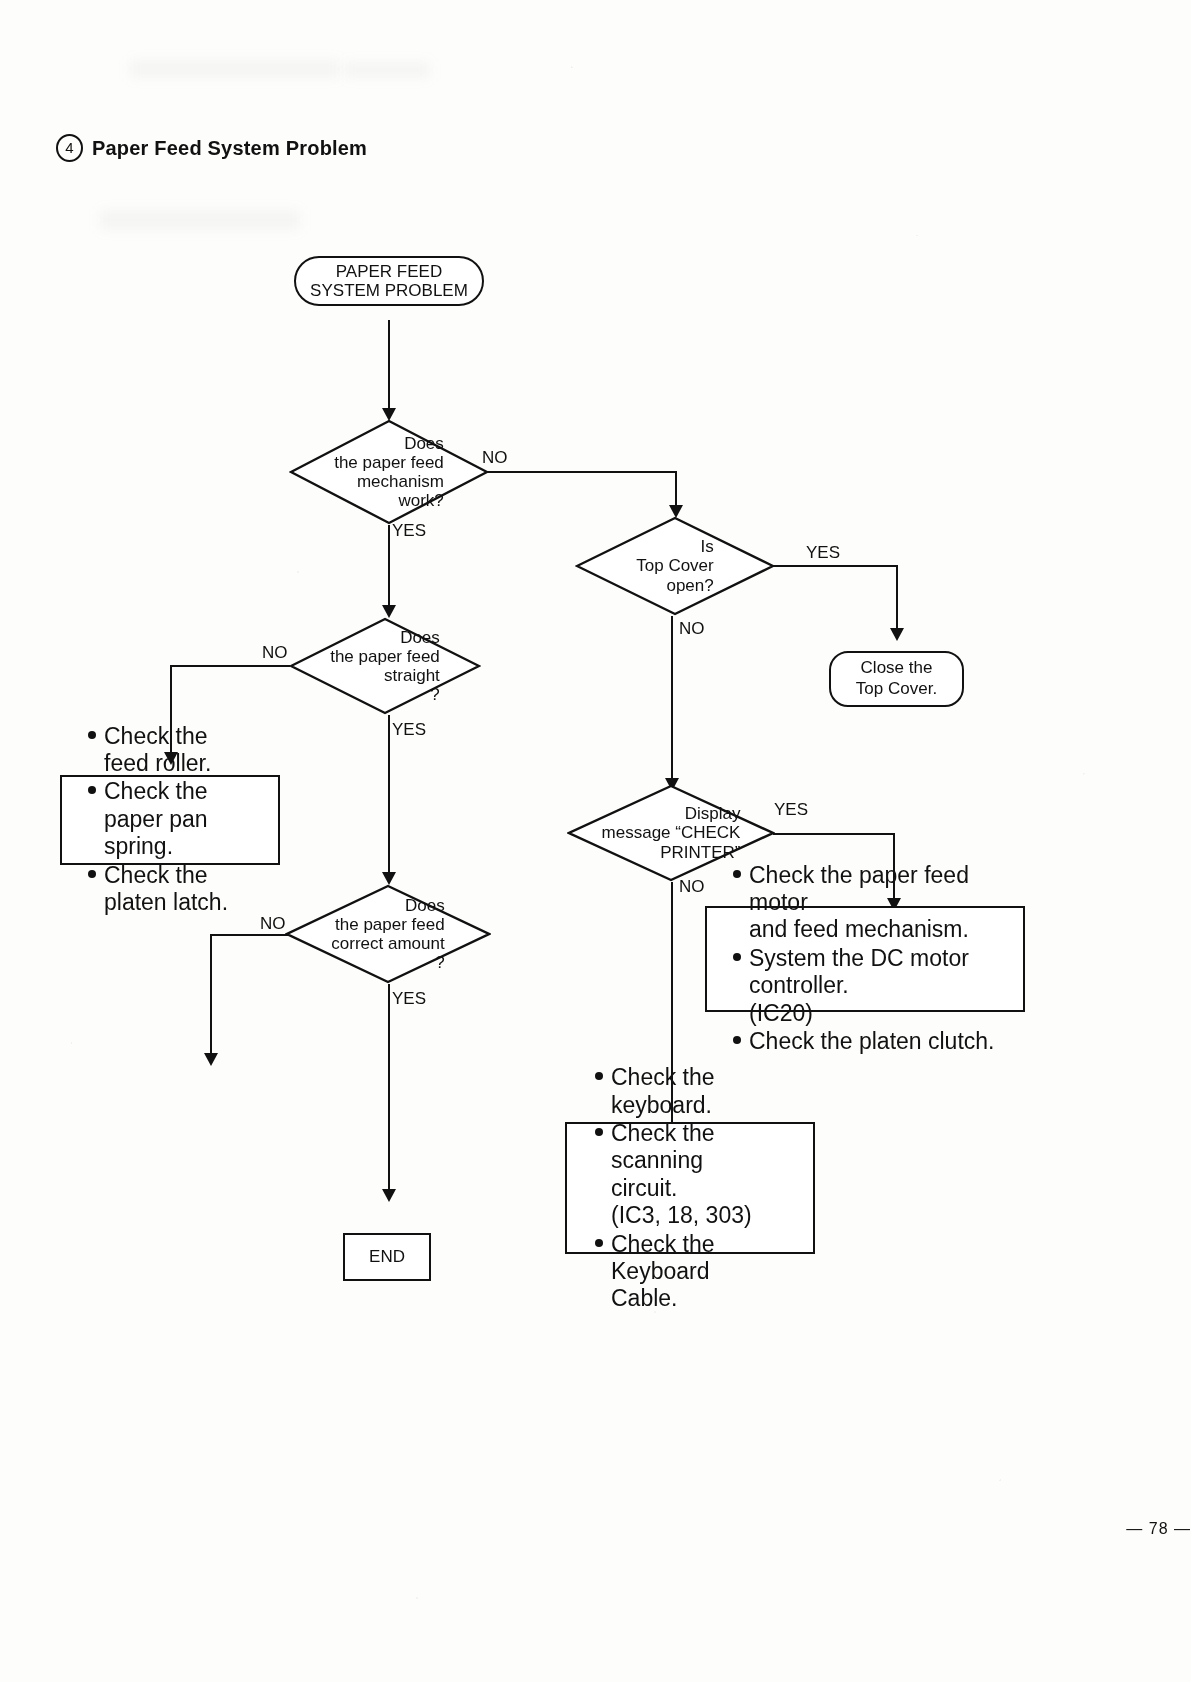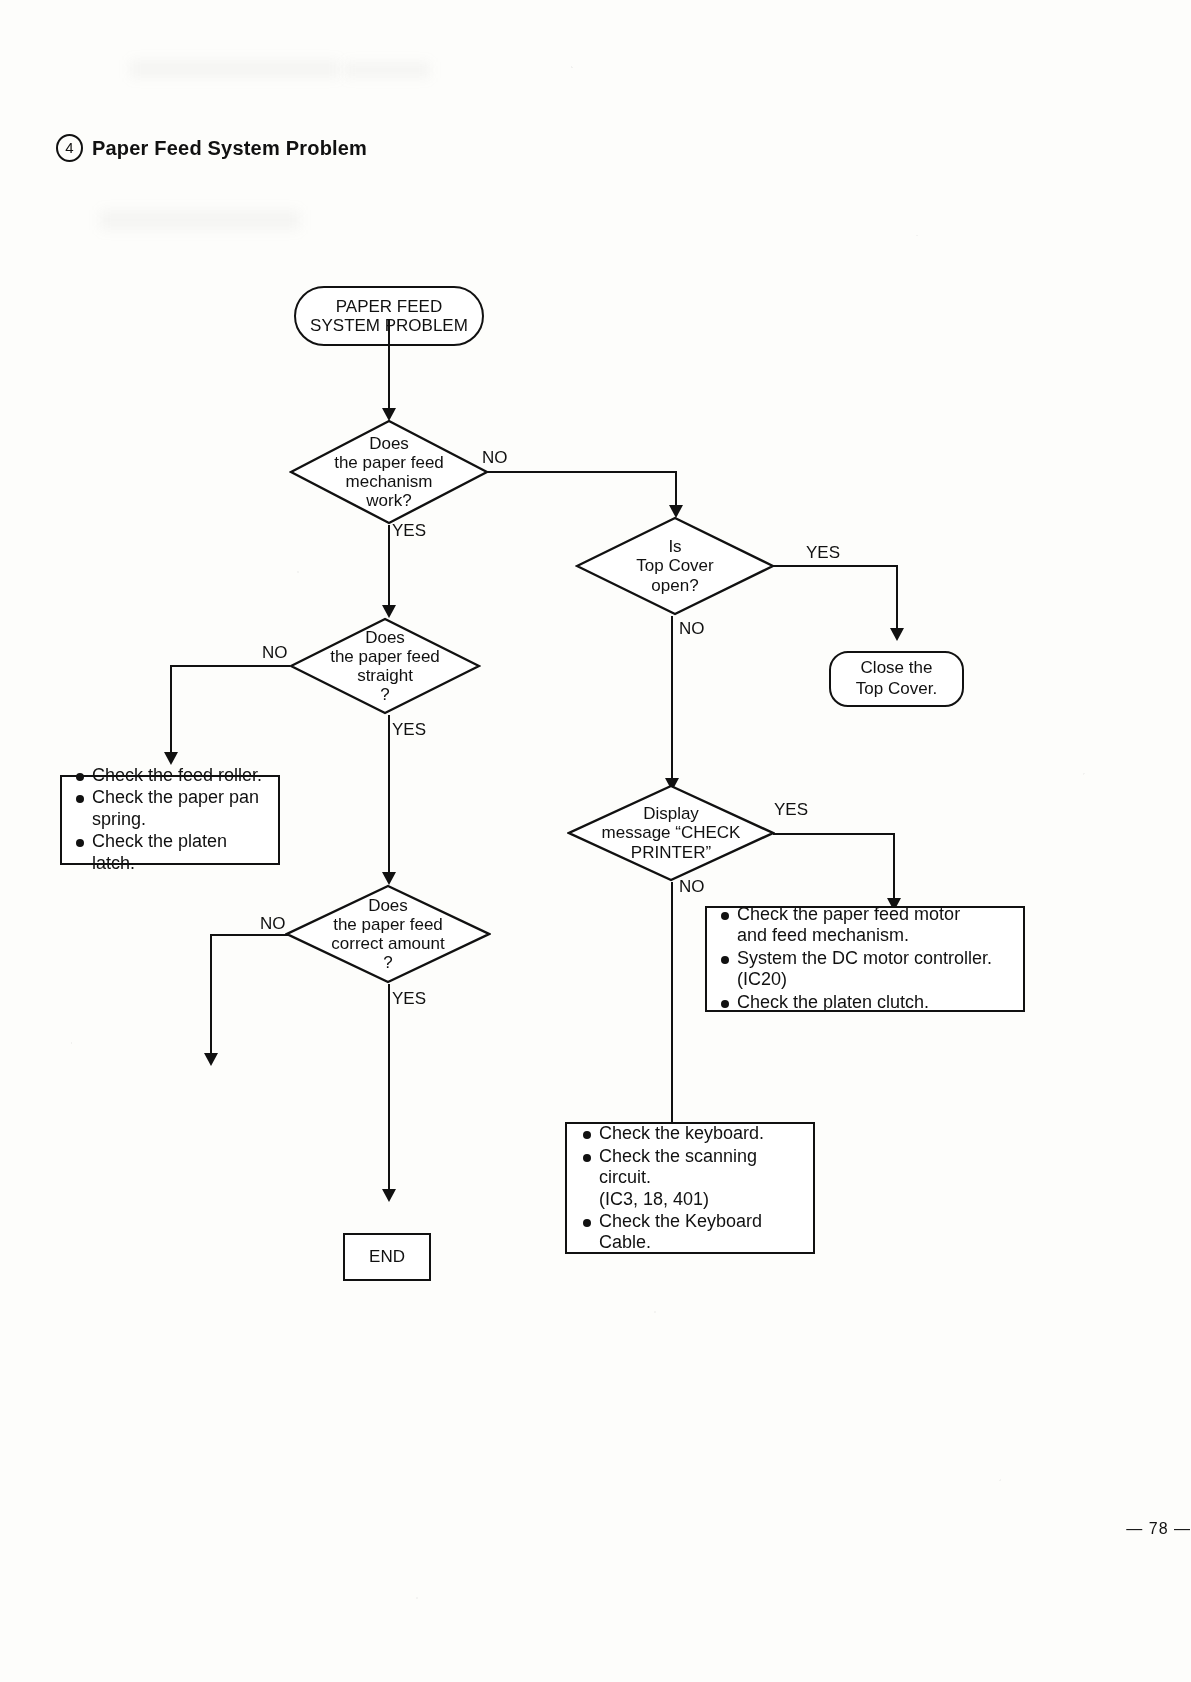--- a/index.html
+++ b/index.html
@@ -47,32 +47,32 @@
     display:flex;align-items:center;justify-content:center;
     text-align:center;font-size:17px;line-height:1.12;
   }
   
   .rect{
     border:2px solid #111;background:#fff;
     display:flex;align-items:center;justify-content:center;
     text-align:center;font-size:17px;line-height:1.22;
   }
   .rect.bullets{justify-content:flex-start;text-align:left;}
-  .blist{margin:4px;padding:0;list-style:none;font-size:18px;line-height:1.19;}
+  .blist{margin:16px;padding:0;list-style:none;font-size:23px;line-height:1.19;}
   .blist li{position:relative;padding-left:17px;margin:0 0 1px 0;white-space:pre-line;}
   .blist li:before{
     content:"";position:absolute;left:1px;top:8px;
     width:8px;height:8px;border-radius:50%;background:#111;
   }
 
   
   .diamond{display:flex;align-items:center;justify-content:center;}
   .diamond .dshape{position:absolute;inset:0;}
   .diamond .dtext{
-    position:relative;z-index:2;text-align:center;
+    position:relative;z-index:2;text-align:right;
     font-size:17px;line-height:1.13;white-space:pre-line;
   }
 
   .edge{position:absolute;background:#111;}
   .edge.v{width:2px;}
   .edge.h{height:2px;}
   .arrow{position:absolute;width:0;height:0;}
   .arrow.down{border-left:7px solid transparent;border-right:7px solid transparent;border-top:13px solid #111;}
 
   .elabel{position:absolute;font-size:17px;line-height:1;}
@@ -95,21 +95,21 @@
 <div class="ghost" style="left:345px;top:62px;width:85px;height:16px;"></div>
 <div class="ghost" style="left:100px;top:210px;width:200px;height:20px;"></div>
 
 <div id="page-title">
   <span class="circnum">4</span>
   <span>Paper Feed System Problem</span>
 </div>
 
 <div class="fc">
 
-  <div class="node terminator" id="start-node" style="left:294px;top:286px;width:190px;height:60px;">
+  <div class="node terminator" id="start-node" style="left:294px;top:256px;width:190px;height:50px;">
     <span style="white-space:pre-line;">PAPER FEED
 SYSTEM PROBLEM</span>
   </div>
 
   <div class="edge v" style="left:388px;top:320px;height:94px;"></div>
   <div class="arrow down" style="left:382px;top:408px;"></div>
 
   <div class="node diamond" id="d-mechanism" style="left:289px;top:419px;width:200px;height:106px;">
     <svg class="dshape" viewBox="0 0 200 106" preserveAspectRatio="none">
       <polygon points="100,2 198,53 100,104 2,53" fill="#fff" stroke="#111" stroke-width="2.4"></polygon>
@@ -230,21 +230,21 @@
 
   <div id="end-node" class="node" style="left:343px;top:1199px;width:88px;height:48px;margin-top:34px;">
     <span>END</span>
   </div>
 
   <div class="node rect bullets" id="box-keyboard-checks" style="left:565px;top:1122px;width:250px;height:132px;padding:10px 8px 8px 11px;">
     <ul class="blist">
       <li>Check the keyboard.</li>
       <li>Check the scanning
 circuit.
-(IC3, 18, 401)</li>
+(IC3, 18, 303)</li>
       <li>Check the Keyboard
 Cable.</li>
     </ul>
   </div>
 
 </div>
 
 <div id="footer">— 78 —</div>
 
 </body></html>

